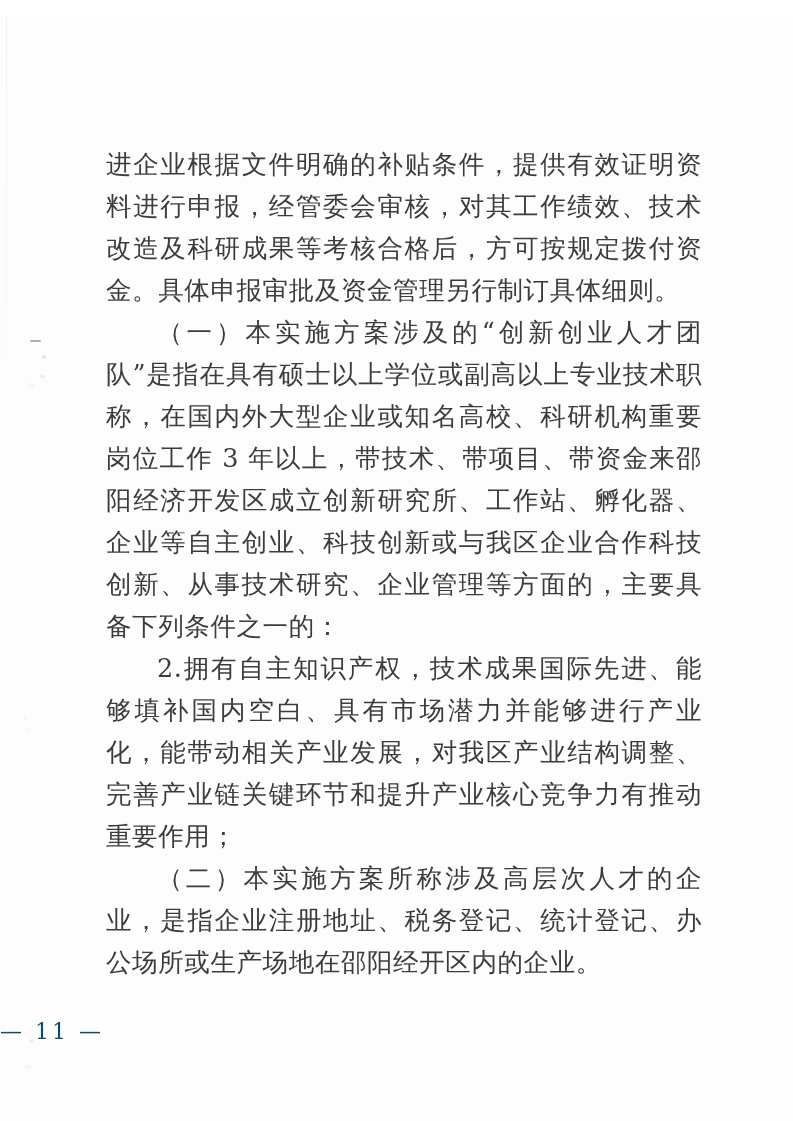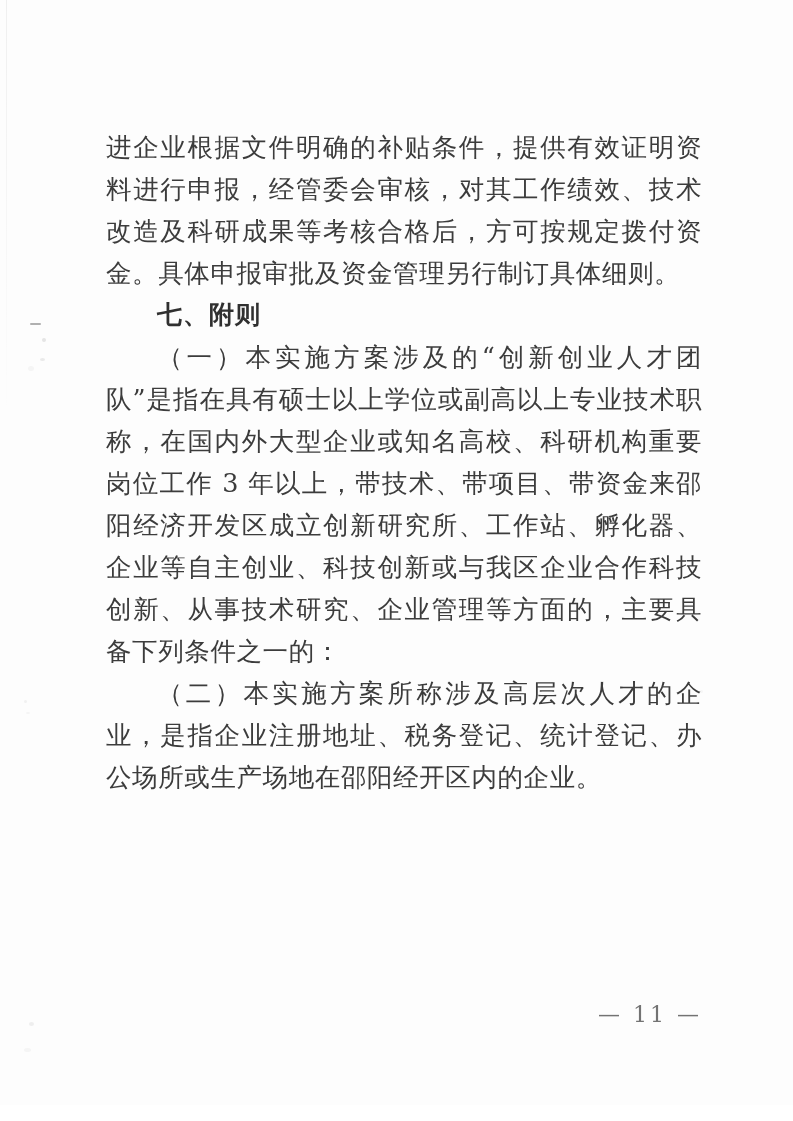--- a/index.html
+++ b/index.html
@@ -9,21 +9,21 @@
     background: #ffffff;
   }
   body {
     font-family: "DejaVu Serif", "Liberation Serif", serif;
   }
 
   .page {
     position: relative;
     width: 793px;
     height: 1105px;
-    margin: 0 auto;
+    margin: 17px auto;
     background: #fdfdfd;
     overflow: hidden;
     box-sizing: border-box;
   }
 
   
   .scan-edge {
     position: absolute;
     left: 6px;
     top: 0;
@@ -86,24 +86,24 @@
     letter-spacing: 1px;
     font-family: "DejaVu Sans", "Liberation Sans", sans-serif;
   }
 
   
   .page-number {
     position: absolute;
     left: 0;
     right: 91px;
     top: 1000px;
-    text-align: right;
+    text-align: left;
     font-size: 22px;
     line-height: 30px;
-    color: #737373;
+    color: #0c4a6e;
     letter-spacing: 3px;
     font-family: "DejaVu Serif", "Liberation Serif", serif;
   }
 </style>
 </head>
 <body>
 
 <div class="page">
 
   <div class="scan-edge"></div>
@@ -115,25 +115,25 @@
   <div class="speckle s5"></div>
   <div class="speckle s6"></div>
   <div class="speckle s7"></div>
   <div class="speckle s8"></div>
   <div class="speckle s9"></div>
 
   <div class="content">
 
     <p class="para noindent">进企业根据文件明确的补贴条件，提供有效证明资料进行申报，经管委会审核，对其工作绩效、技术改造及科研成果等考核合格后，方可按规定拨付资金。具体申报审批及资金管理另行制订具体细则。</p>
 
-    <h2 class="section-heading">七、附则</h2>
 
     <p class="para indent">（一）本实施方案涉及的“创新创业人才团队”是指在具有硕士以上学位或副高以上专业技术职称，在国内外大型企业或知名高校、科研机构重要岗位工作 3 年以上，带技术、带项目、带资金来邵阳经济开发区成立创新研究所、工作站、孵化器、企业等自主创业、科技创新或与我区企业合作科技创新、从事技术研究、企业管理等方面的，主要具备下列条件之一的：</p>
 
 
+    <p class="para indent">2.拥有自主知识产权，技术成果国际先进、能够填补国内空白、具有市场潜力并能够进行产业化，能带动相关产业发展，对我区产业结构调整、完善产业链关键环节和提升产业核心竞争力有推动重要作用；</p>
 
 
     <p class="para indent">（二）本实施方案所称涉及高层次人才的企业，是指企业注册地址、税务登记、统计登记、办公场所或生产场地在邵阳经开区内的企业。</p>
 
   </div>
 
   <div class="page-number">— 11 —</div>
 
 </div>
 

